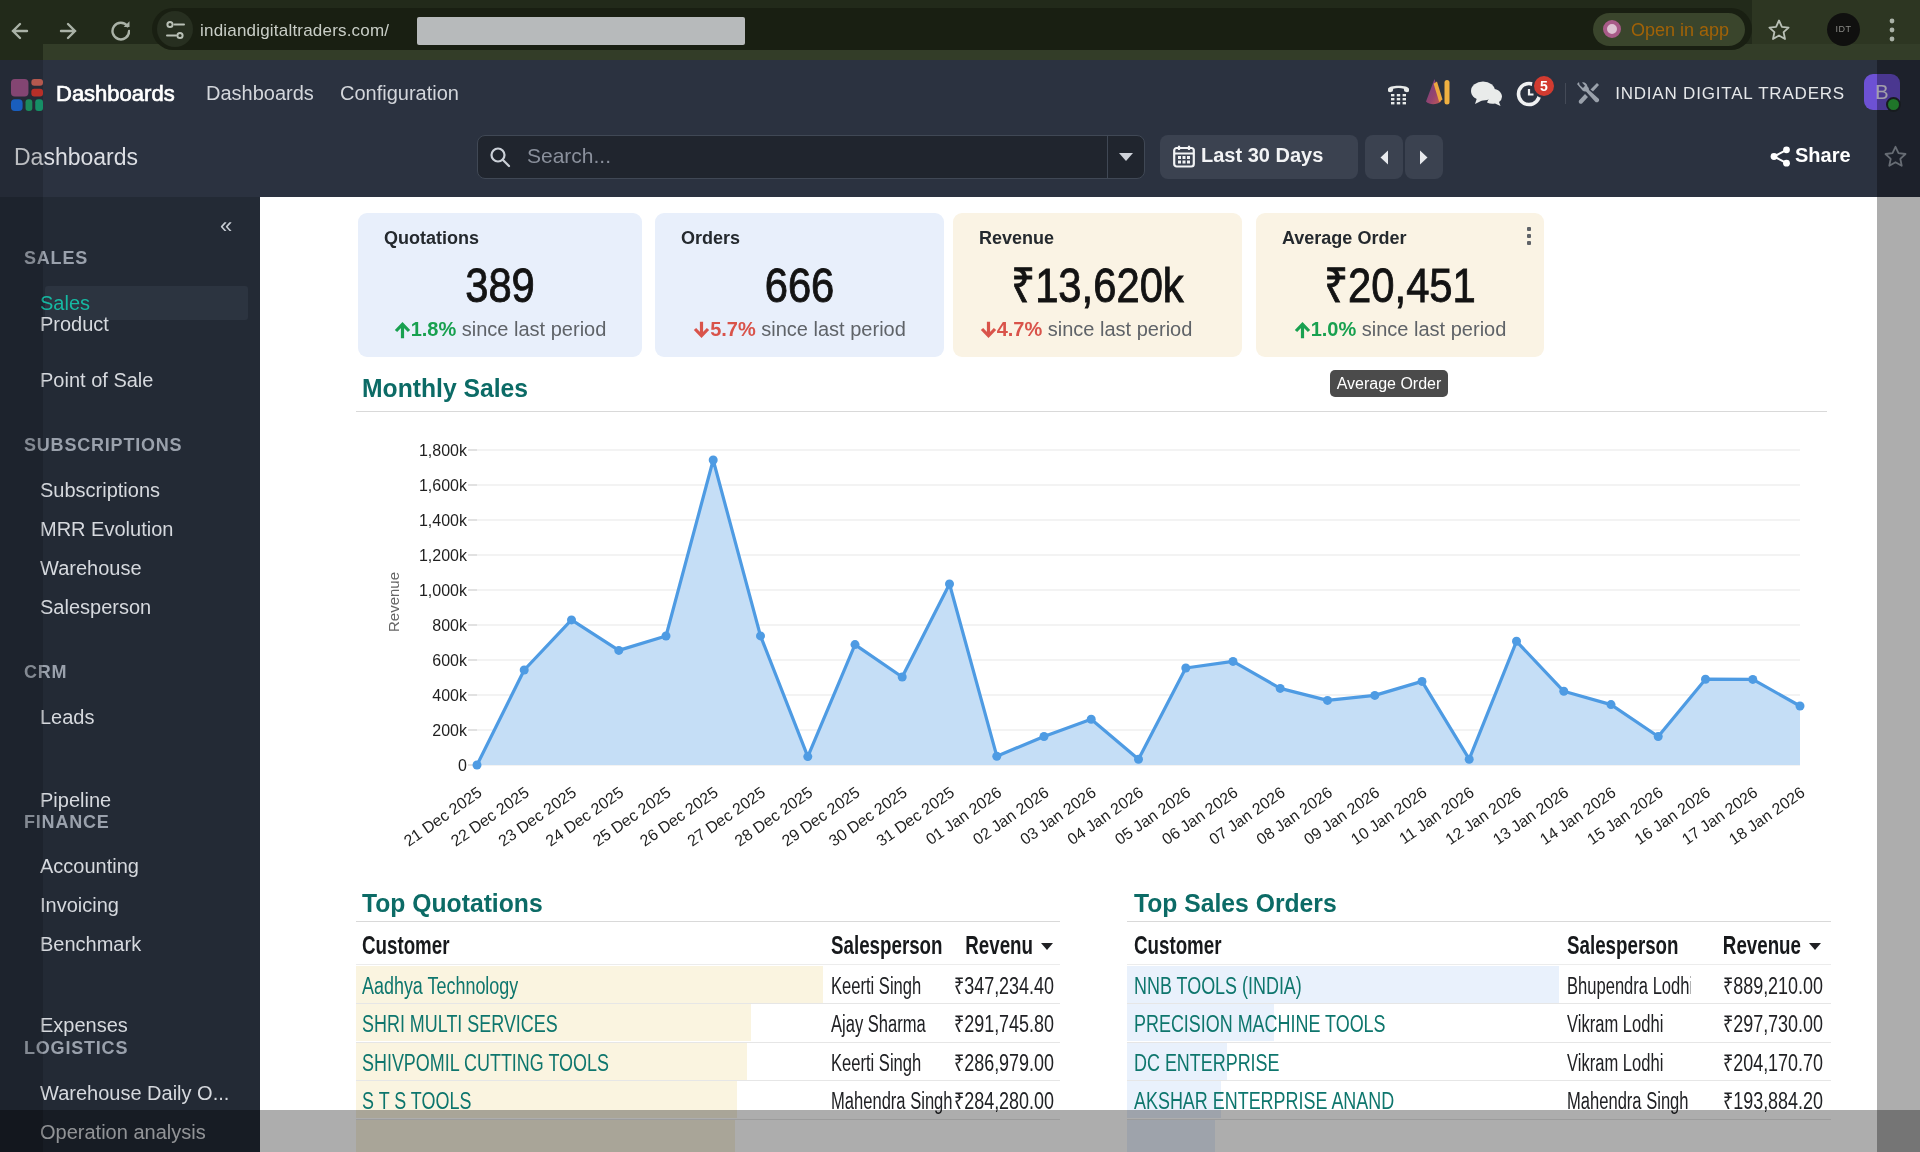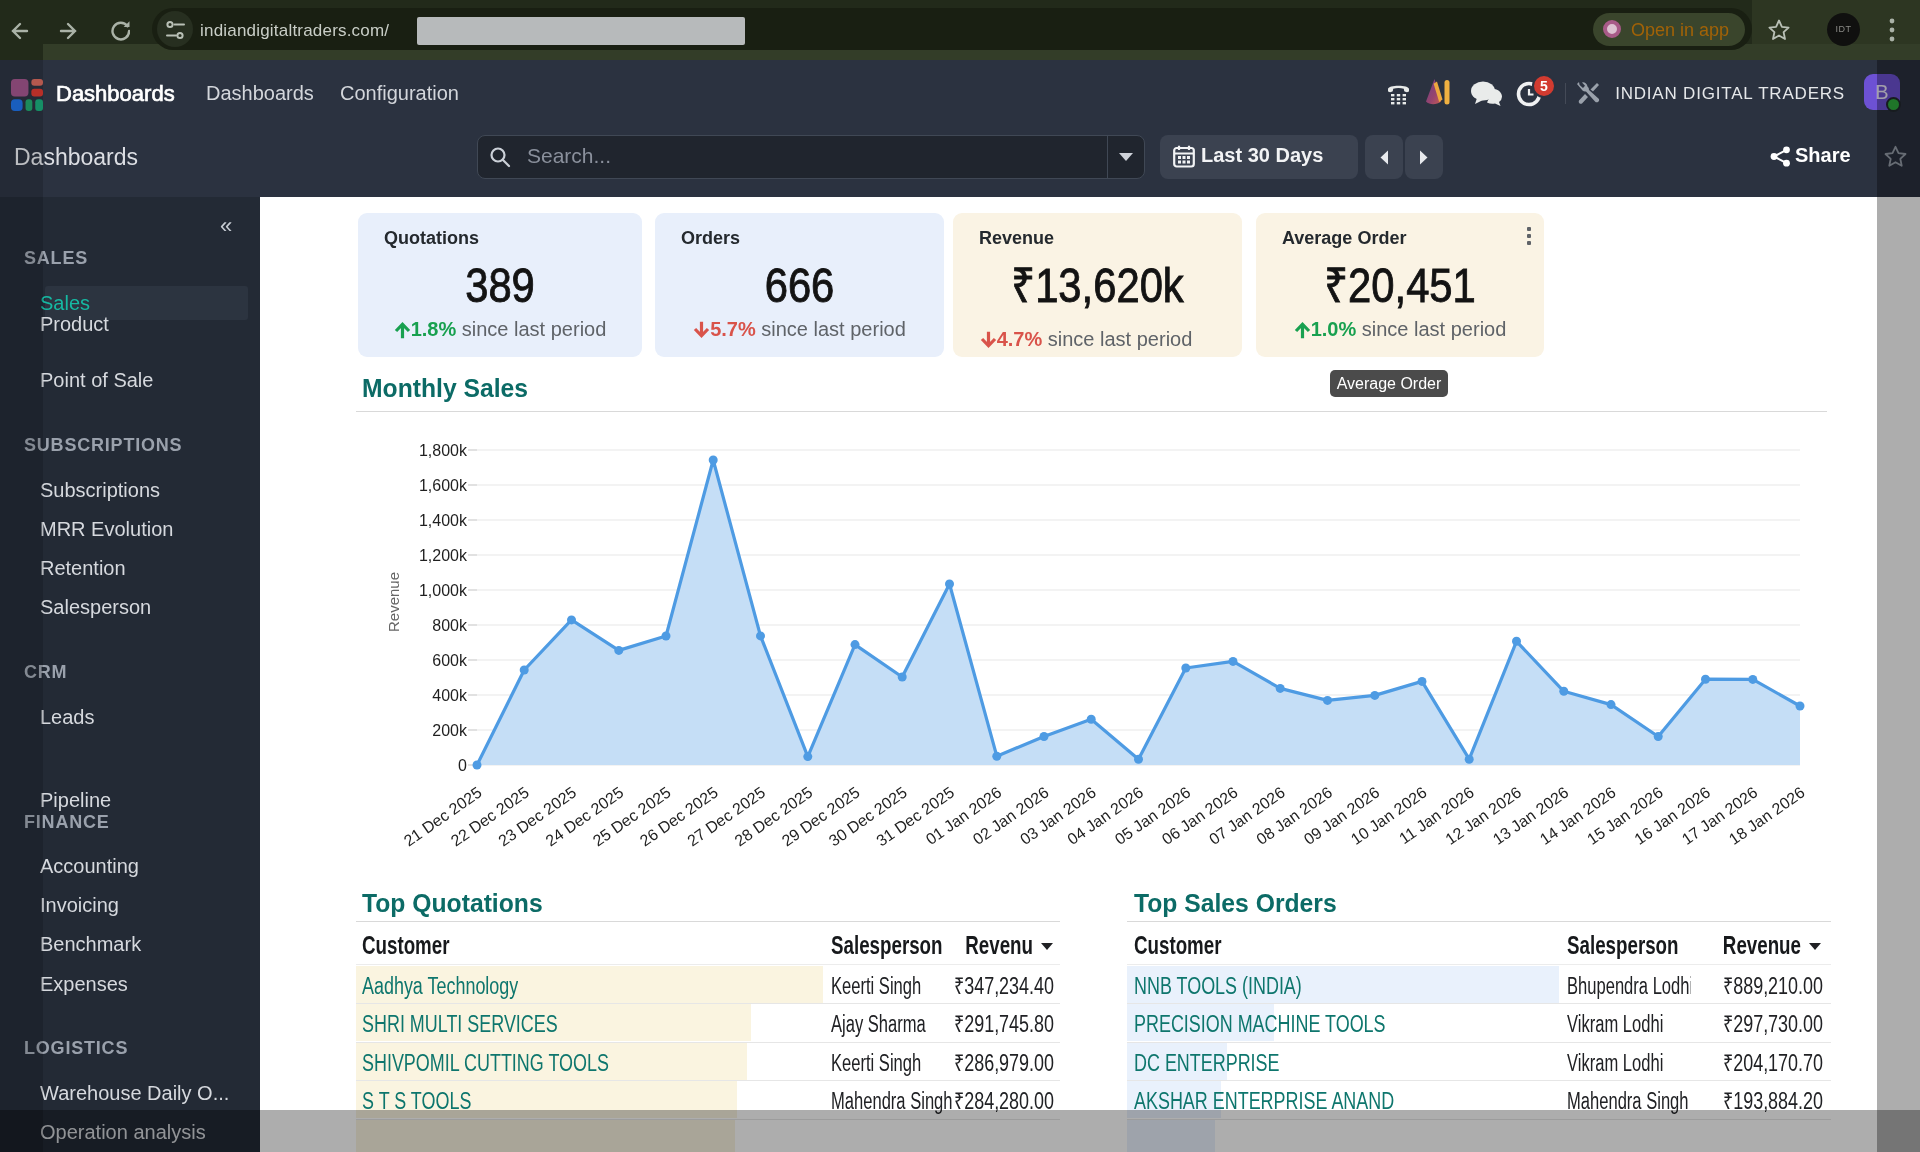--- a/index.html
+++ b/index.html
@@ -217,30 +217,30 @@
 <div class="abs" id="sidebar"></div>
 <div class="abs" id="collapse">«</div>
 <div class="abs sechead" style="top:248px;">SALES</div>
 <div class="abs" id="activeitem"></div>
 <div class="abs" id="salesitem">Sales</div>
 <div class="abs sitem" style="top:313px;">Product</div>
 <div class="abs sitem" style="top:369px;">Point of Sale</div>
 <div class="abs sechead" style="top:435px;">SUBSCRIPTIONS</div>
 <div class="abs sitem" style="top:479px;">Subscriptions</div>
 <div class="abs sitem" style="top:518px;">MRR Evolution</div>
-<div class="abs sitem" style="top:557px;">Retention</div>
+<div class="abs sitem" style="top:557px;">Warehouse</div>
 <div class="abs sitem" style="top:596px;">Salesperson</div>
 <div class="abs sechead" style="top:662px;">CRM</div>
 <div class="abs sitem" style="top:706px;">Leads</div>
 <div class="abs sitem" style="top:745px;margin-top:44px;">Pipeline</div>
 <div class="abs sechead" style="top:812px;">FINANCE</div>
 <div class="abs sitem" style="top:855px;">Accounting</div>
 <div class="abs sitem" style="top:894px;">Invoicing</div>
 <div class="abs sitem" style="top:933px;">Benchmark</div>
-<div class="abs sitem" style="top:973px;">Expenses</div>
+<div class="abs sitem" style="top:1014px;">Expenses</div>
 <div class="abs sechead" style="top:1038px;">LOGISTICS</div>
 <div class="abs sitem" style="top:1082px;">Warehouse Daily O...</div>
 <div class="abs sitem" style="top:1121px;">Operation analysis</div>
 
 <div class="abs" id="content"></div>
 
 <div class="abs card" style="left:358px;width:284px;background:#e8effb;"></div>
 <div class="abs card" style="left:655px;width:289px;background:#e8effb;"></div>
 <div class="abs card" style="left:953px;width:289px;background:#faf3e4;"></div>
 <div class="abs card" style="left:1256px;width:288px;background:#faf3e4;"></div>
@@ -251,21 +251,21 @@
 <div class="abs cardnum" style="left:358px;width:284px;">389</div>
 <div class="abs cardnum" style="left:655px;width:289px;">666</div>
 <div class="abs cardnum" style="left:953px;width:289px;">₹13,620k</div>
 <div class="abs cardnum" style="left:1256px;width:288px;">₹20,451</div>
 <div class="abs carddelta" style="left:358px;width:284px;"><svg width="17" height="18" viewBox="0 0 17 18" style="vertical-align:-2.5px;">
       <path d="M8.5 17.2 V3.6 M2 10 L8.5 3.2 L15 10" stroke="#18a04f" stroke-width="3.2" fill="none"></path>
     </svg><span class="up">1.8%</span> since last period</div>
 <div class="abs carddelta" style="left:655px;width:289px;"><svg width="17" height="18" viewBox="0 0 17 18" style="vertical-align:-2.5px;">
       <path d="M8.5 0.8 V14.4 M2 8 L8.5 14.8 L15 8" stroke="#d9534a" stroke-width="3.2" fill="none"></path>
     </svg><span class="down">5.7%</span> since last period</div>
-<div class="abs carddelta" style="left:953px;width:266px;margin-top:10px;"><svg width="17" height="18" viewBox="0 0 17 18" style="vertical-align:-2.5px;">
+<div class="abs carddelta" style="left:953px;width:266px;"><svg width="17" height="18" viewBox="0 0 17 18" style="vertical-align:-2.5px;">
       <path d="M8.5 0.8 V14.4 M2 8 L8.5 14.8 L15 8" stroke="#d9534a" stroke-width="3.2" fill="none"></path>
     </svg><span class="down">4.7%</span> since last period</div>
 <div class="abs carddelta" style="left:1256px;width:288px;"><svg width="17" height="18" viewBox="0 0 17 18" style="vertical-align:-2.5px;">
       <path d="M8.5 17.2 V3.6 M2 10 L8.5 3.2 L15 10" stroke="#18a04f" stroke-width="3.2" fill="none"></path>
     </svg><span class="up">1.0%</span> since last period</div>
 <svg class="abs" style="left:1526px;top:227px;" width="6" height="19" viewBox="0 0 6 19">
   <g fill="#5f6368">
       <rect x="1" y="0" width="4" height="4" rx="1"></rect>
       <rect x="1" y="7" width="4" height="4" rx="1"></rect>
       <rect x="1" y="14" width="4" height="4" rx="1"></rect>

